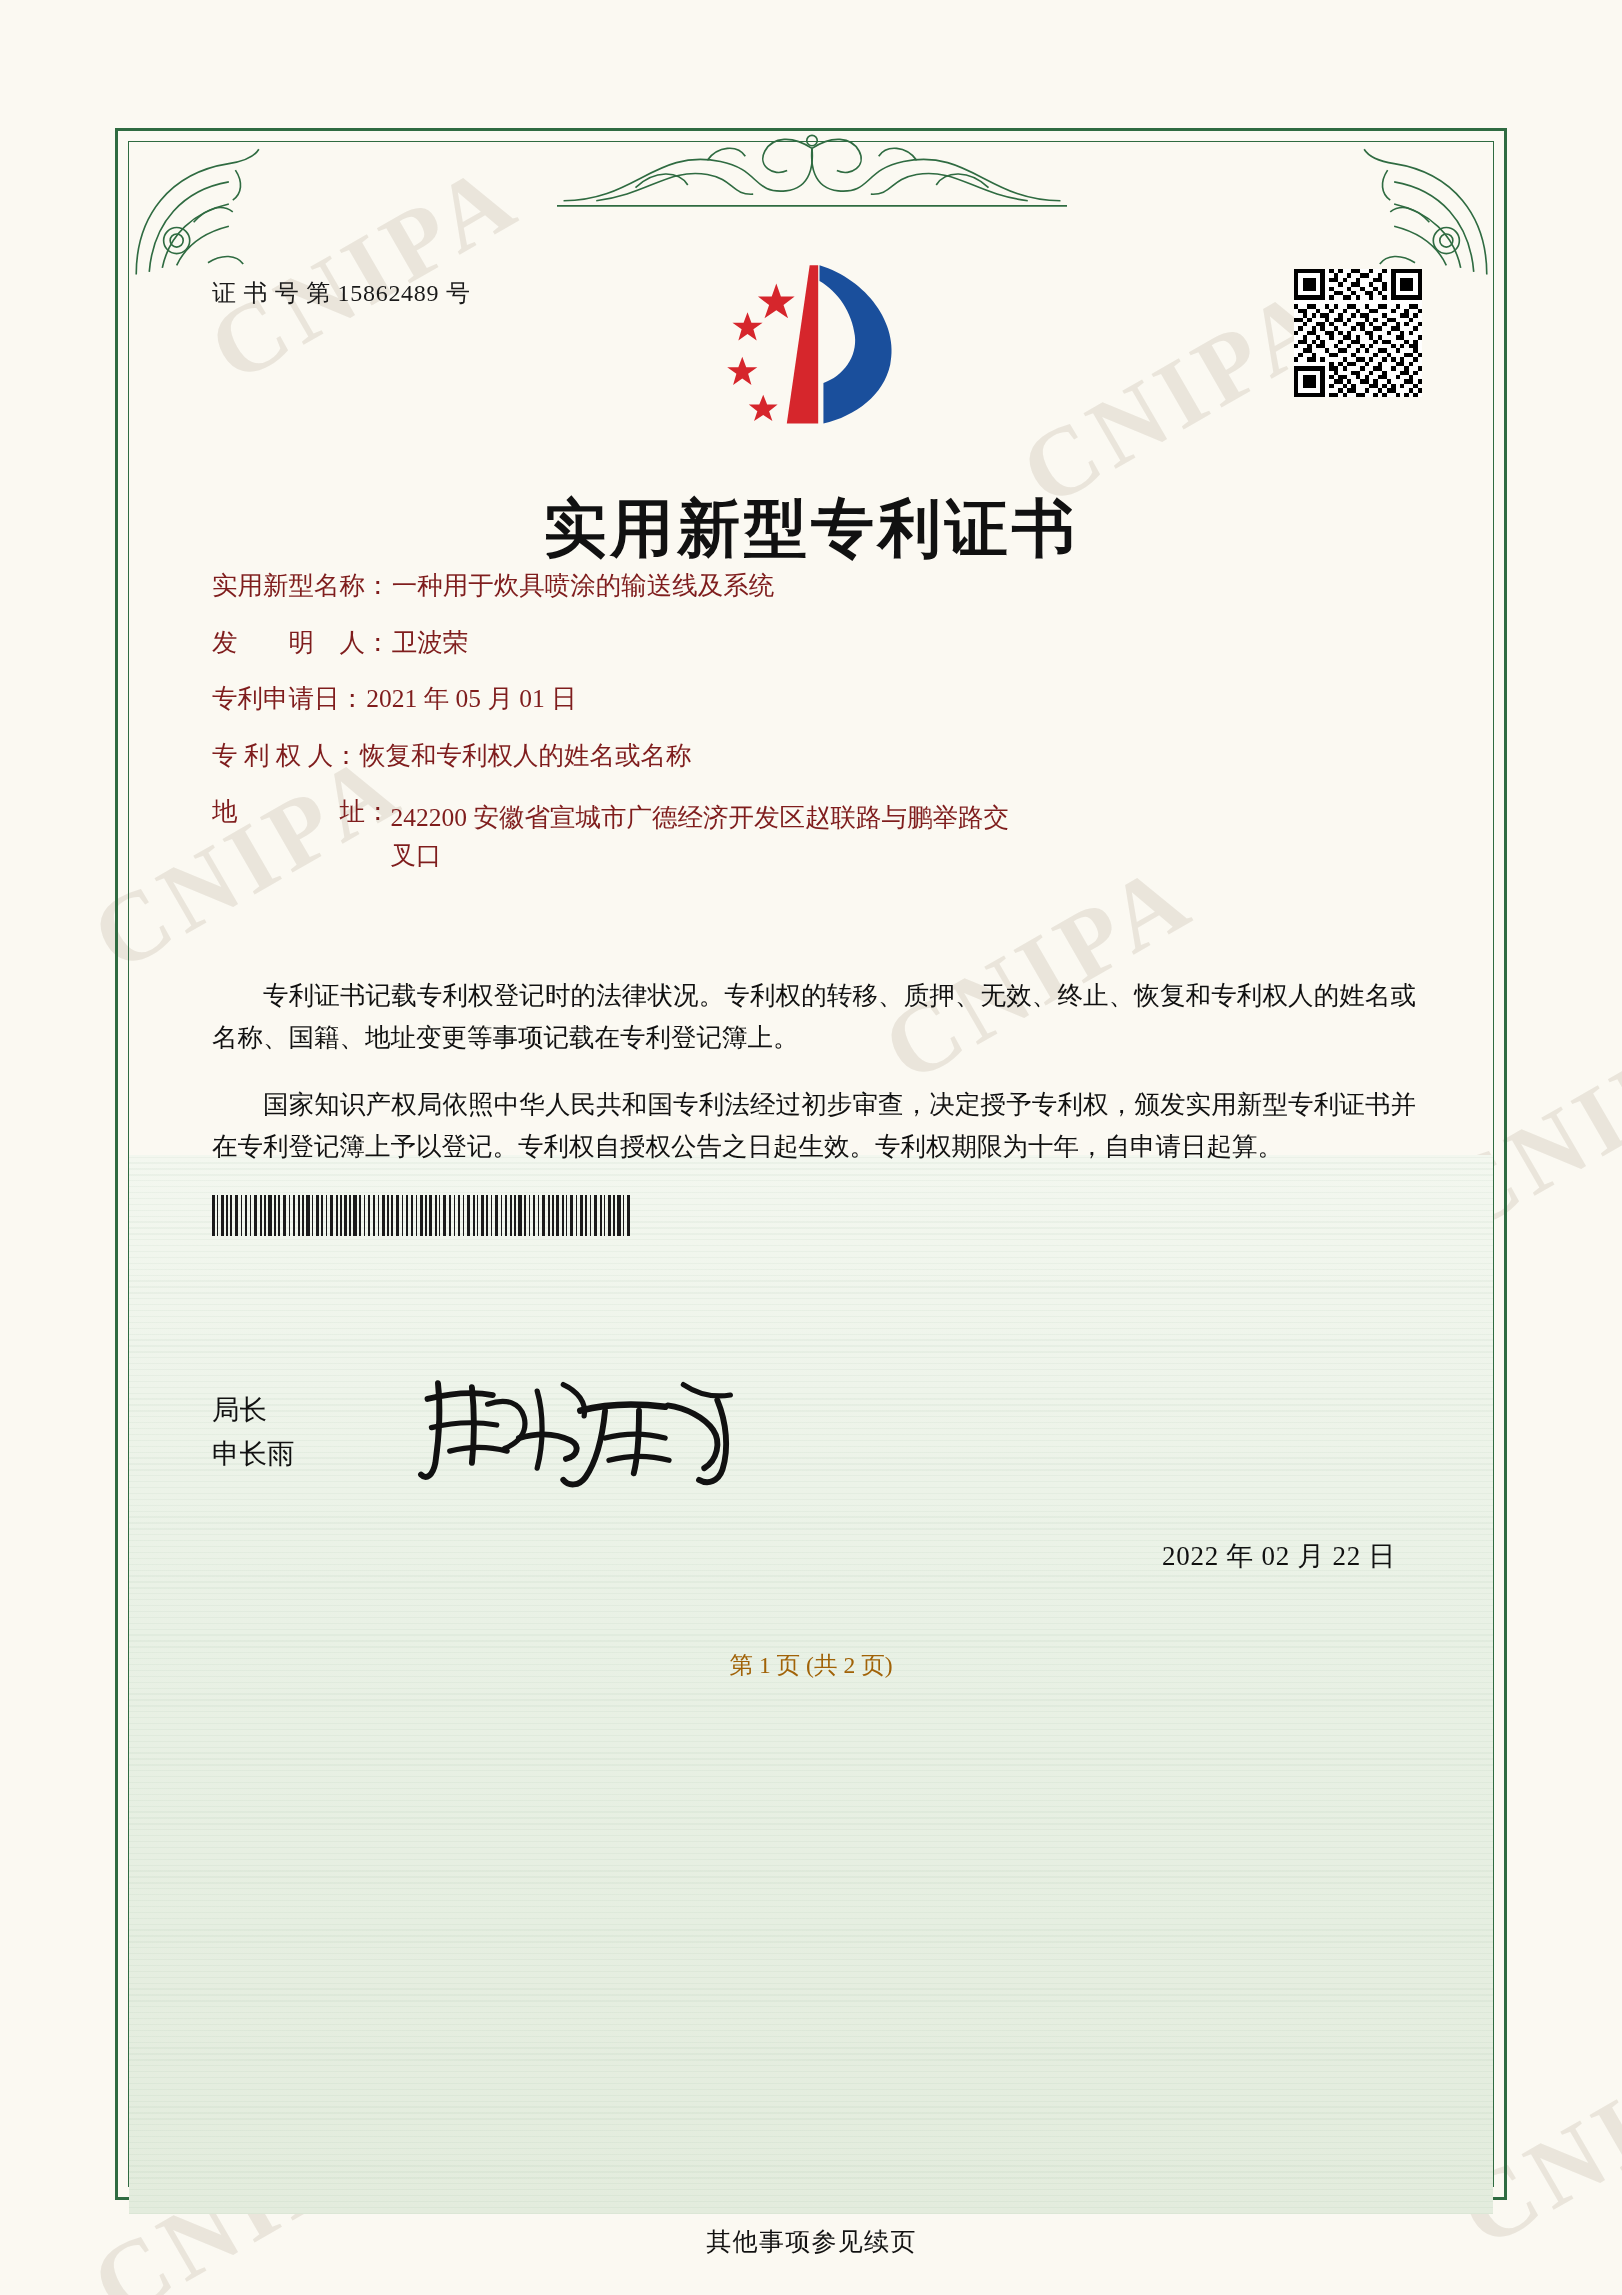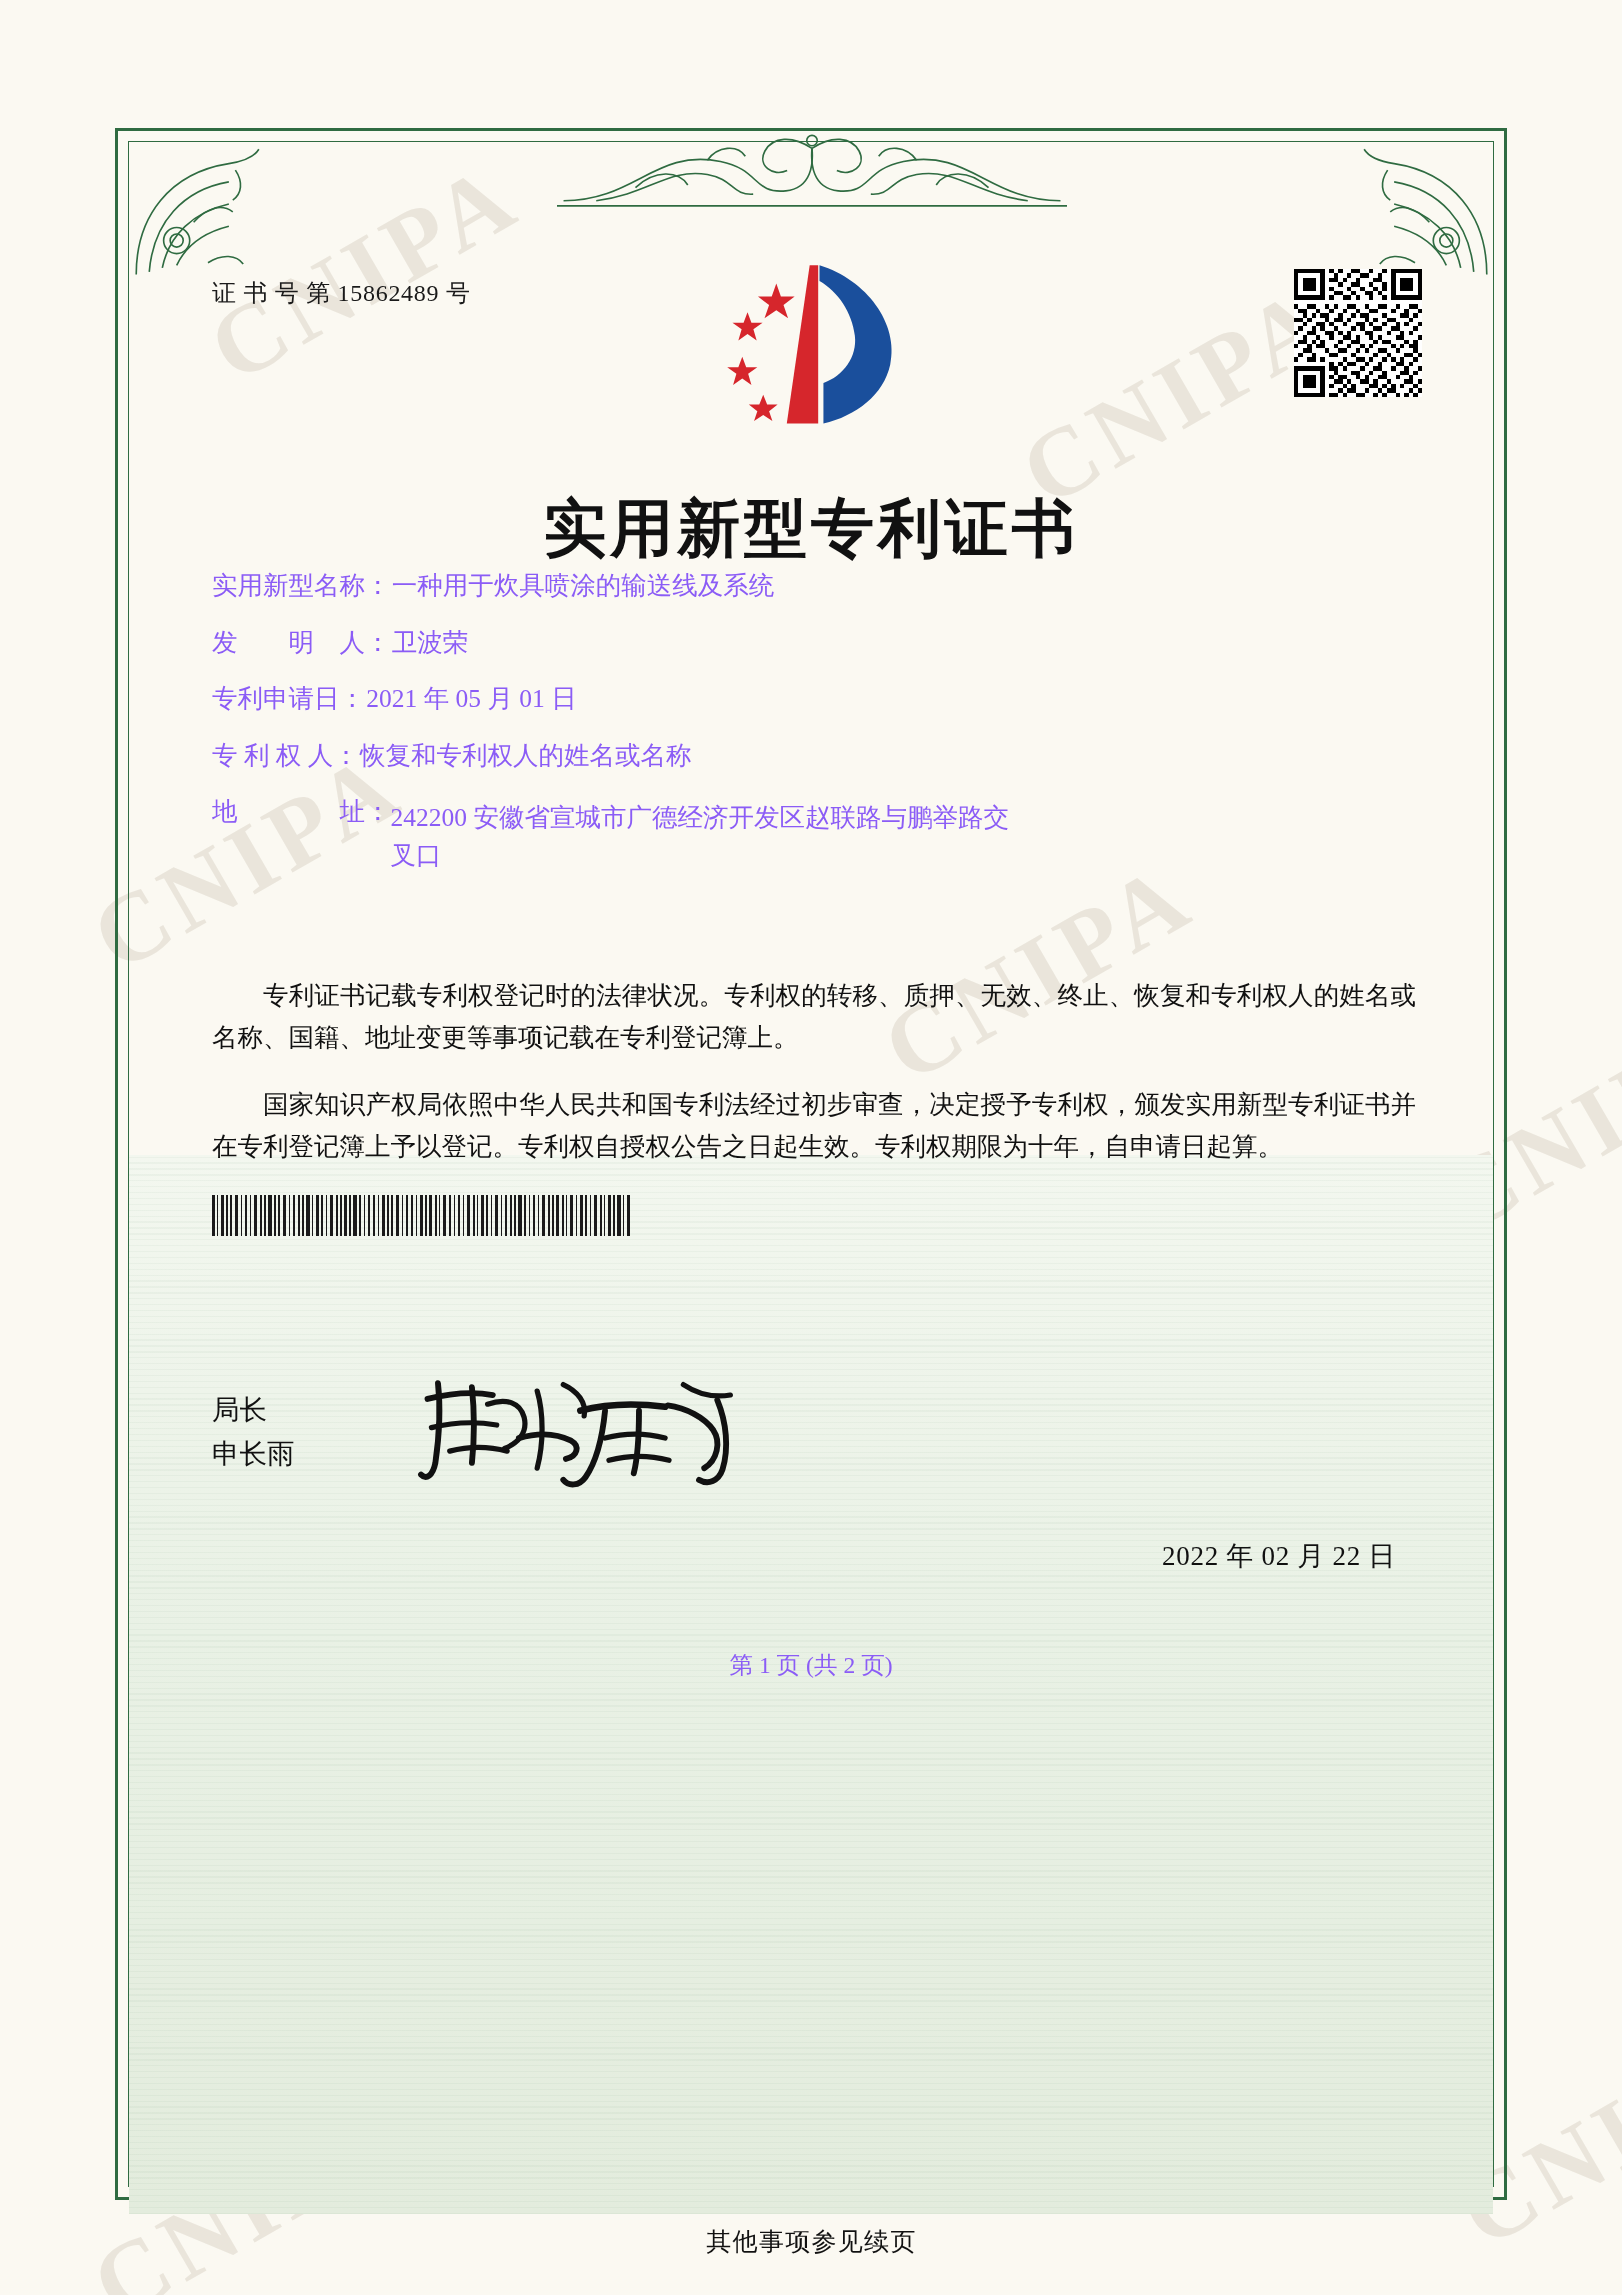--- a/index.html
+++ b/index.html
@@ -138,21 +138,21 @@
     margin-top: 24px;
   }
 
   
   .fields {
     position: absolute;
     left: 84px;
     top: 432px;
     width: 1204px;
     font-size: 25.5px;
-    color: #8b5cf6;
+    color: #7f1d1d;
     line-height: 1;
   }
   .field-row {
     display: flex;
     align-items: flex-start;
     margin-bottom: 31px;
   }
   .field-label {
     white-space: pre;
     flex: 0 0 auto;
@@ -247,21 +247,21 @@
     color: #111;
     letter-spacing: 0.7px;
   }
 
   .page-no {
     position: absolute;
     left: 0; right: 0;
     top: 1508px;
     text-align: center;
     font-size: 23.6px;
-    color: #8b5cf6;
+    color: #a16207;
   }
 
   .footer-note {
     position: absolute;
     left: 0; right: 0;
     top: 2225px;
     text-align: center;
     font-size: 25px;
     letter-spacing: 1.3px;
     color: #111;

